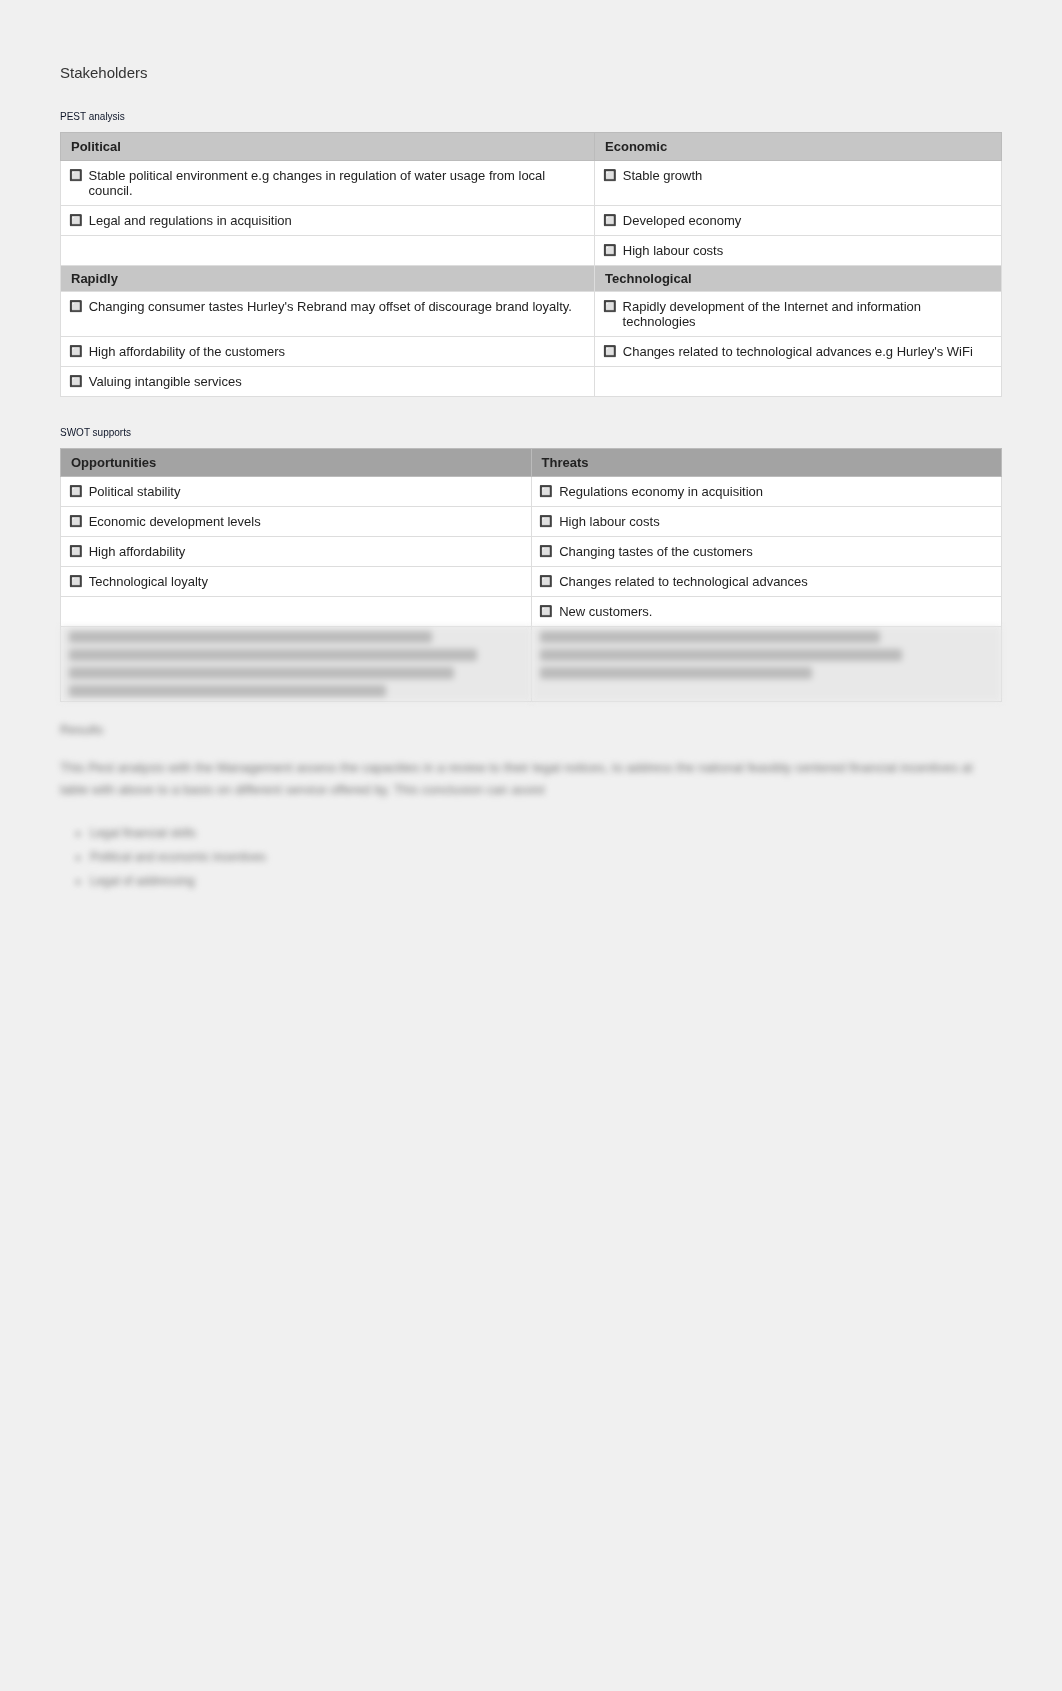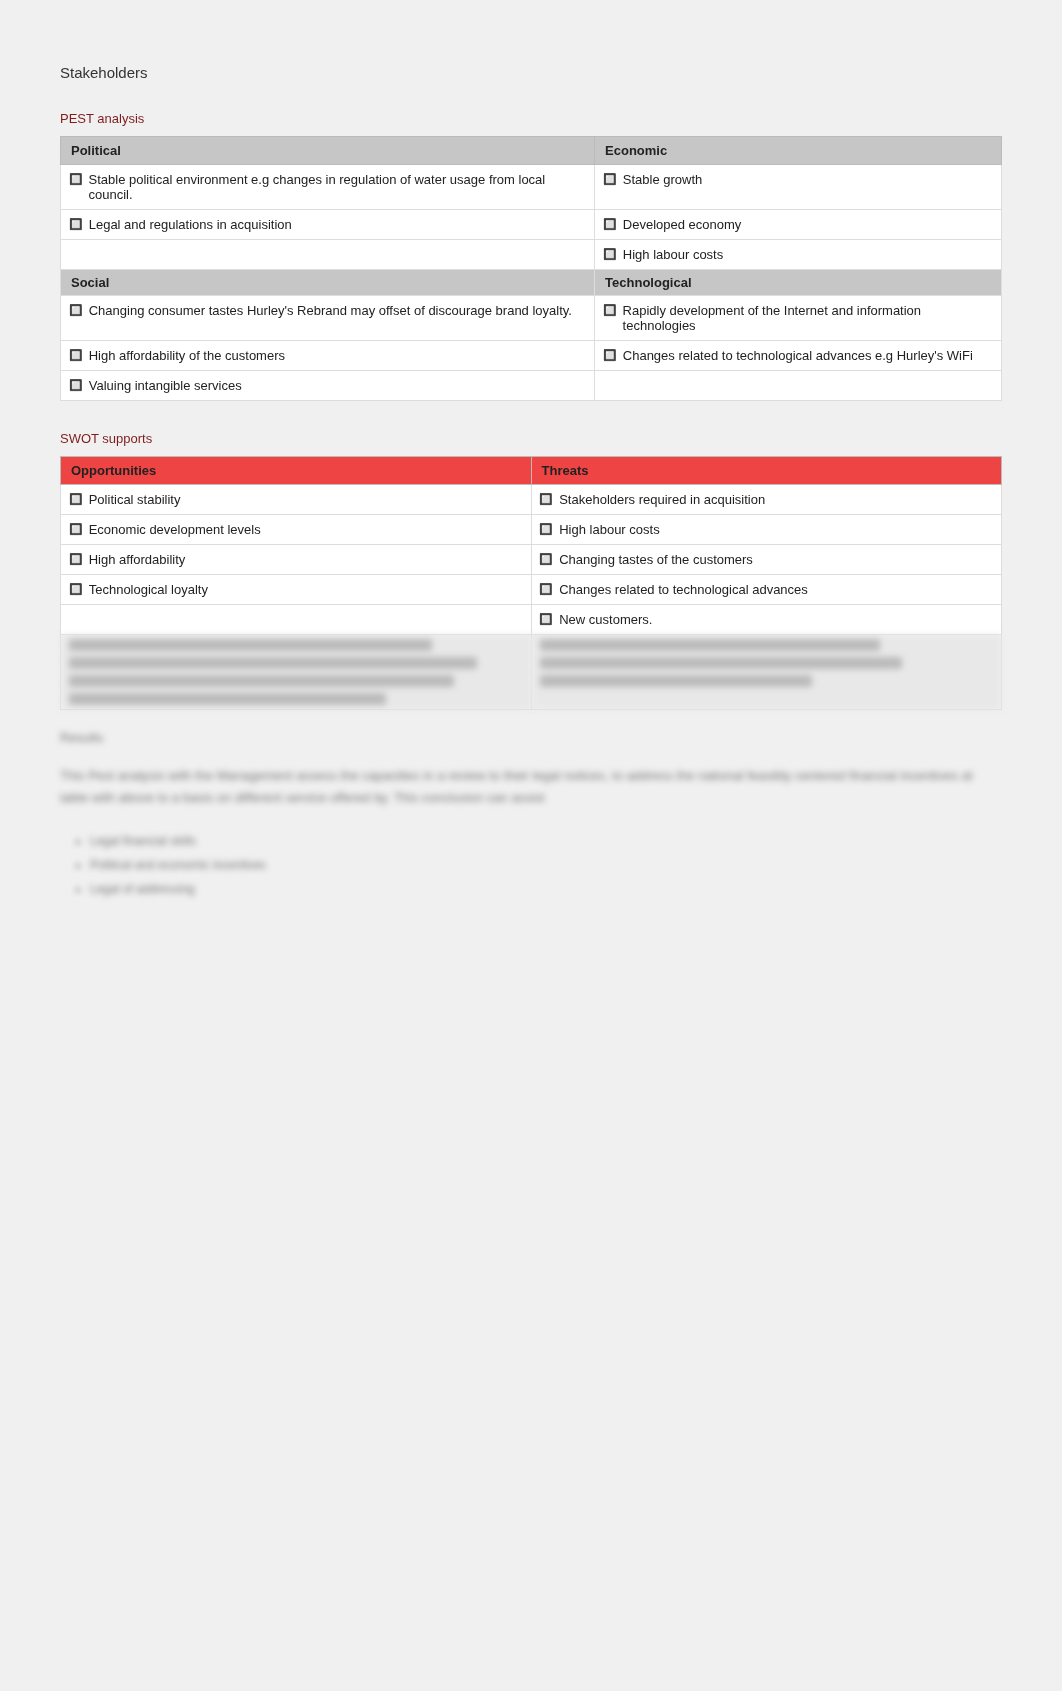--- a/index.html
+++ b/index.html
@@ -12,22 +12,22 @@
       max-width: 1062px;
     }
     .section-title {
       font-size: 15px;
       font-weight: normal;
       color: #333;
       margin-bottom: 16px;
       margin-top: 24px;
     }
     .analysis-title {
-      font-size: 13px;
-      color: #7f1d1d;
+      font-size: 10px;
+      color: #0f172a;
       margin-bottom: 10px;
       margin-top: 30px;
     }
     
     .pest-table {
       width: 100%;
       border-collapse: collapse;
       margin-bottom: 30px;
       background: #1d4ed8;
     }
@@ -62,21 +62,21 @@
       min-width: 12px;
       padding-top: 1px;
     }
     
     .swot-table {
       width: 100%;
       border-collapse: collapse;
       margin-bottom: 20px;
     }
     .swot-table th {
-      background: #ef4444;
+      background: #a3a3a3;
       padding: 6px 10px;
       text-align: left;
       font-weight: bold;
       font-size: 13px;
       border: 1px solid #bbb;
     }
     .swot-table td {
       padding: 4px 8px;
       vertical-align: top;
       border: 1px solid #ddd;
@@ -163,21 +163,21 @@
     <tr>
       <td></td>
       <td>
         <div class="cell-content">
           <span class="bullet">🔲</span>
           <span>High labour costs</span>
         </div>
       </td>
     </tr>
     <tr class="section-row">
-      <td>Social</td>
+      <td>Rapidly</td>
       <td>Technological</td>
     </tr>
     <tr>
       <td>
         <div class="cell-content">
           <span class="bullet">🔲</span>
           <span>Changing consumer tastes Hurley's Rebrand may offset of discourage brand loyalty.</span>
         </div>
       </td>
       <td>
@@ -226,21 +226,21 @@
     <tr>
       <td>
         <div class="cell-content">
           <span class="bullet">🔲</span>
           <span>Political stability</span>
         </div>
       </td>
       <td>
         <div class="cell-content">
           <span class="bullet">🔲</span>
-          <span>Stakeholders required in acquisition</span>
+          <span>Regulations economy in acquisition</span>
         </div>
       </td>
     </tr>
     <tr>
       <td>
         <div class="cell-content">
           <span class="bullet">🔲</span>
           <span>Economic development levels</span>
         </div>
       </td>

